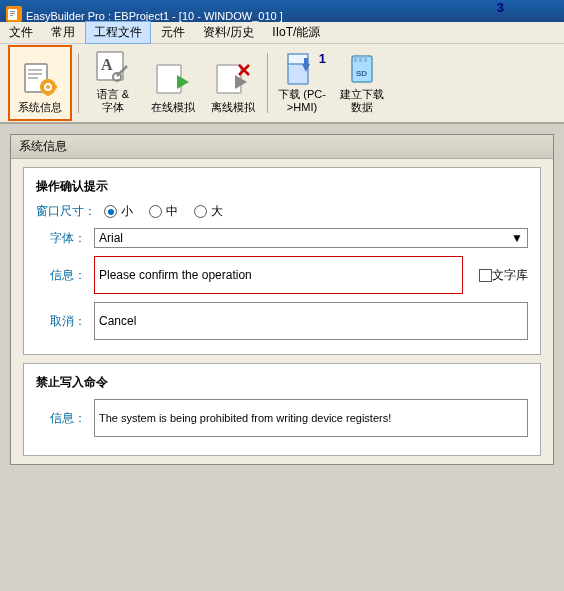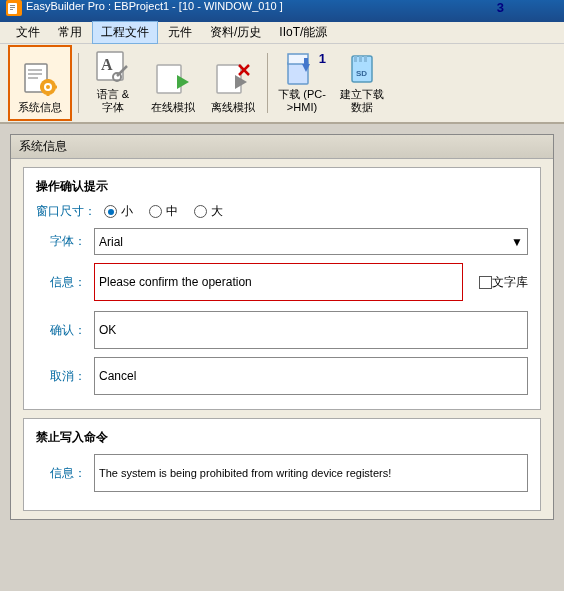--- a/index.html
+++ b/index.html
@@ -11,41 +11,41 @@
       height: 591px;
       overflow: hidden;
     }
 
     
     .title-bar {
       background: linear-gradient(to bottom, #1a5fa8 0%, #1a4a8a 100%);
       color: white;
       height: 22px;
       display: flex;
-      align-items: flex-start;
+      align-items: flex-end;
       padding: 0 6px;
       font-size: 11px;
     }
     .title-bar-icon {
       width: 16px;
       height: 16px;
       margin-right: 4px;
       background: #ff8c00;
       border-radius: 2px;
       display: flex; align-items: center; justify-content: center;
       font-size: 9px; color: white;
     }
 
     
     .menu-bar {
       background: #f0ece0;
       height: 22px;
       display: flex;
       align-items: center;
-      padding: 0 8px;
+      padding: 0 1px;
       border-bottom: 1px solid #ccc;
       gap: 2px;
     }
     .menu-item {
       padding: 2px 8px;
       font-size: 12px;
       cursor: pointer;
       color: #000;
     }
     .menu-item.active {
@@ -161,21 +161,21 @@
     }
     .radio-circle.checked::after {
       content: '';
       width: 6px;
       height: 6px;
       border-radius: 50%;
       background: #0070c0;
     }
     .dropdown {
       flex: 1;
-      height: 27px;
+      height: 20px;
       border: 1px solid #888;
       background: white;
       font-size: 12px;
       padding: 0 4px;
       display: flex;
       align-items: center;
       justify-content: space-between;
     }
 
     
@@ -369,26 +369,20 @@
           <span>Please confirm the operation</span>
         </div>
         <div style="margin-left:8px; display:flex; align-items:center; ">
           <div class="checkbox-box"></div>
           <span>文字库</span>
         </div>
 
         <span style="position:absolute; margin-left:4px; font-weight:bold; font-size:13px; color:#000080; right:60px; top:0px;">3</span>
       </div>
 
-      <div class="form-row" style="margin-top: 10px;">
-        <span class="form-label">确认：</span>
-        <div class="input-field" style="flex:1;">
-          <span>OK</span>
-        </div>
-      </div>
 
       <div class="form-row" style="margin-top: 6px; margin-bottom: 4px;">
         <span class="form-label">取消：</span>
         <div class="input-field" style="flex:1;">
           <span>Cancel</span>
         </div>
       </div>
 
     </div>
 

